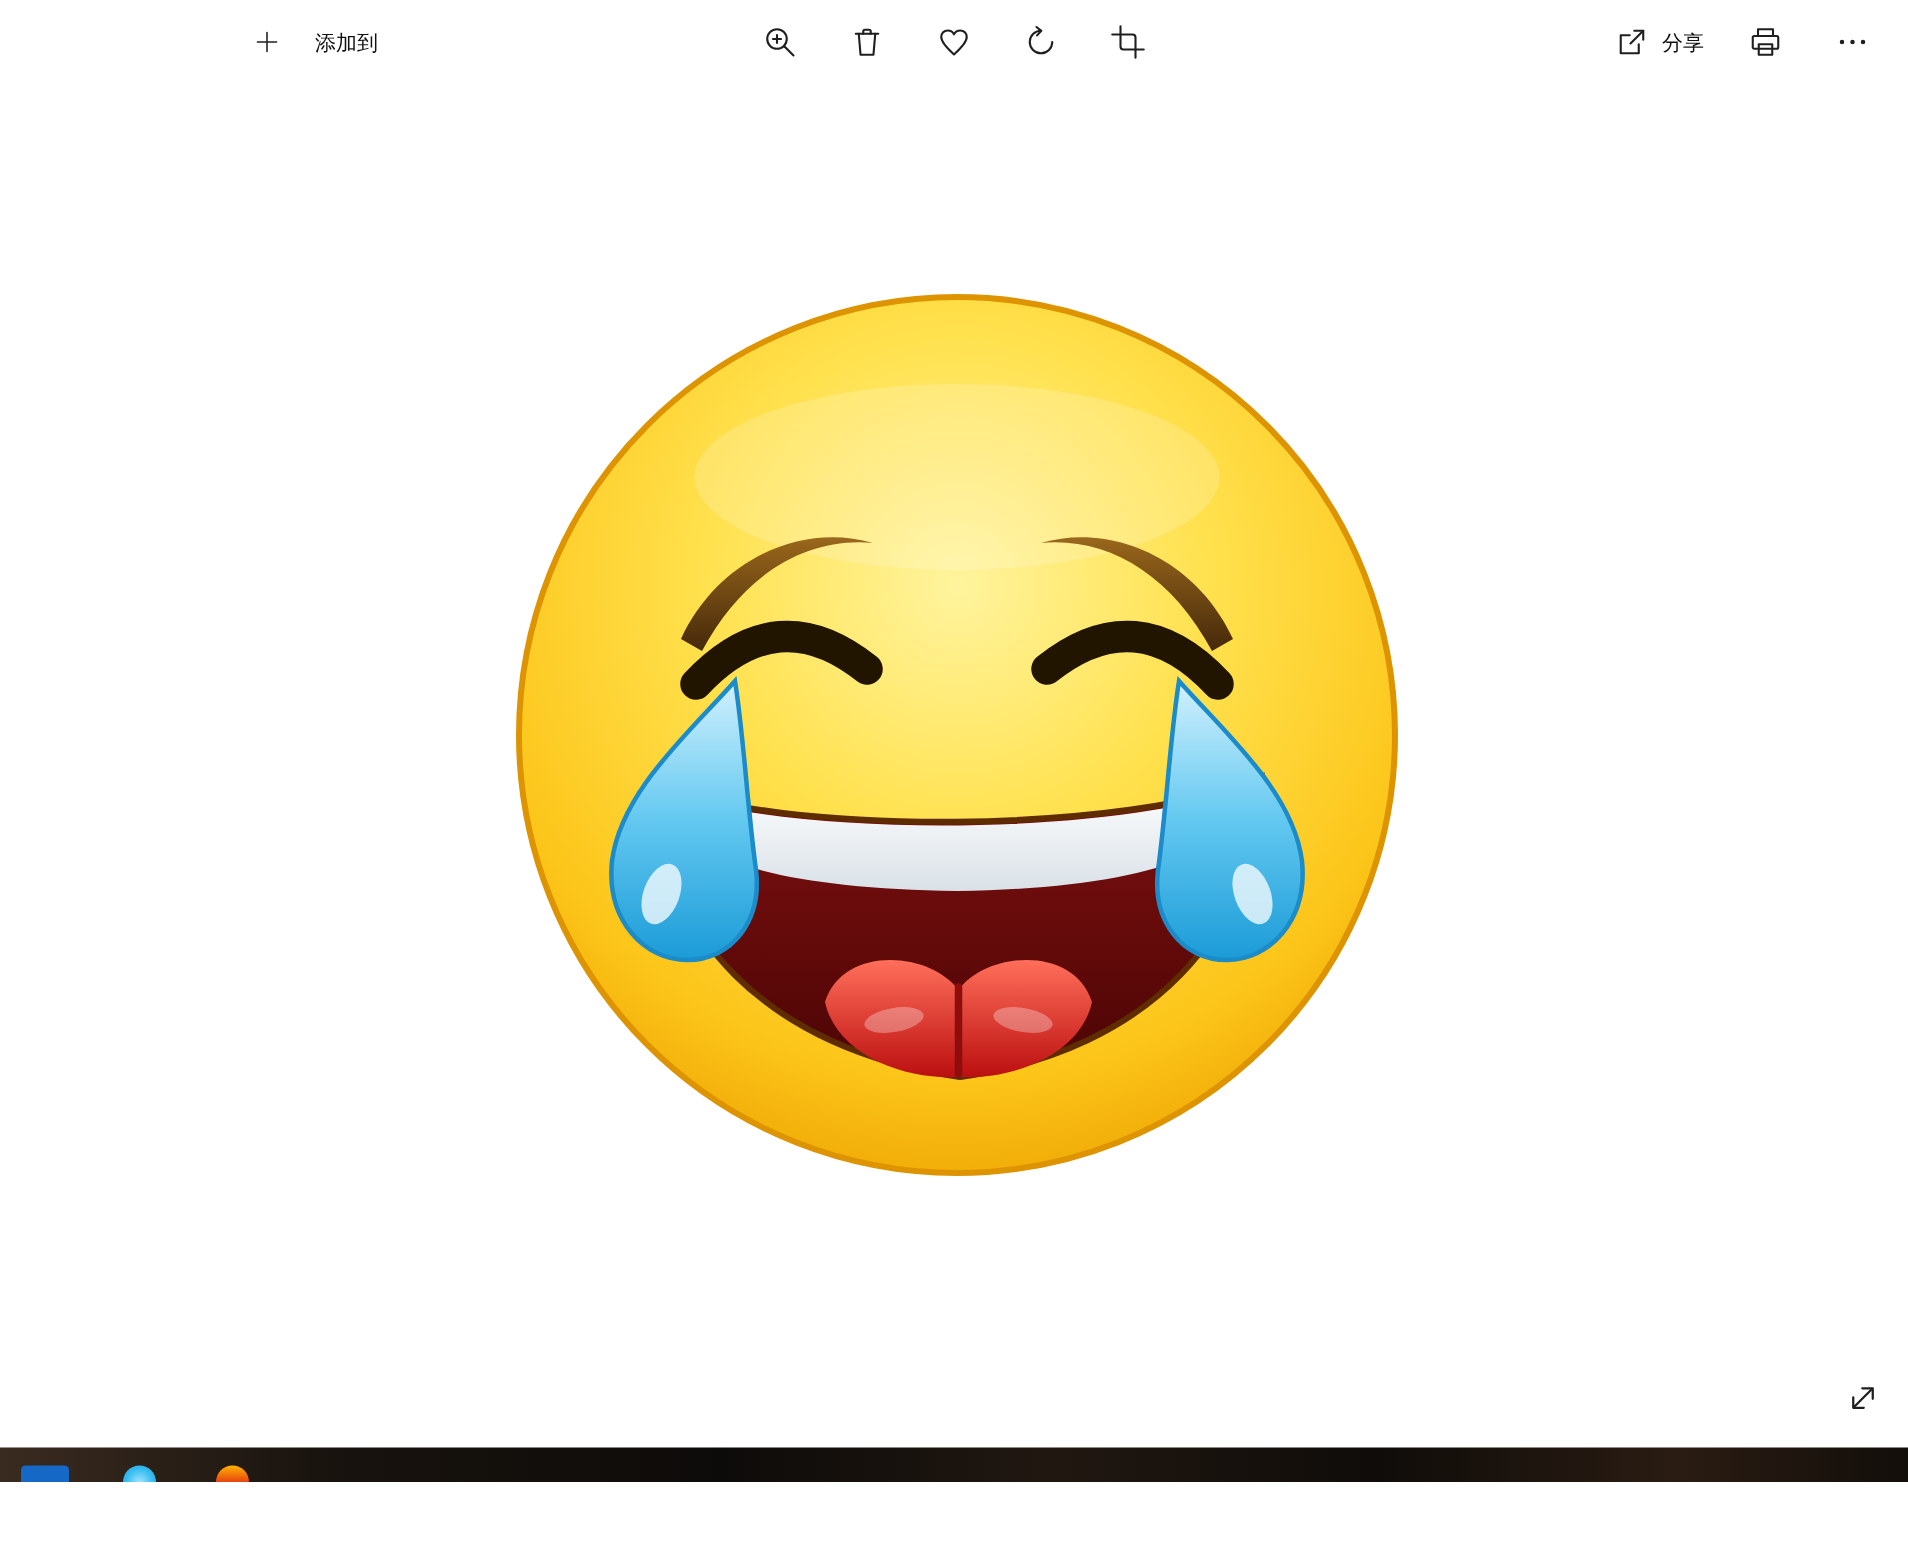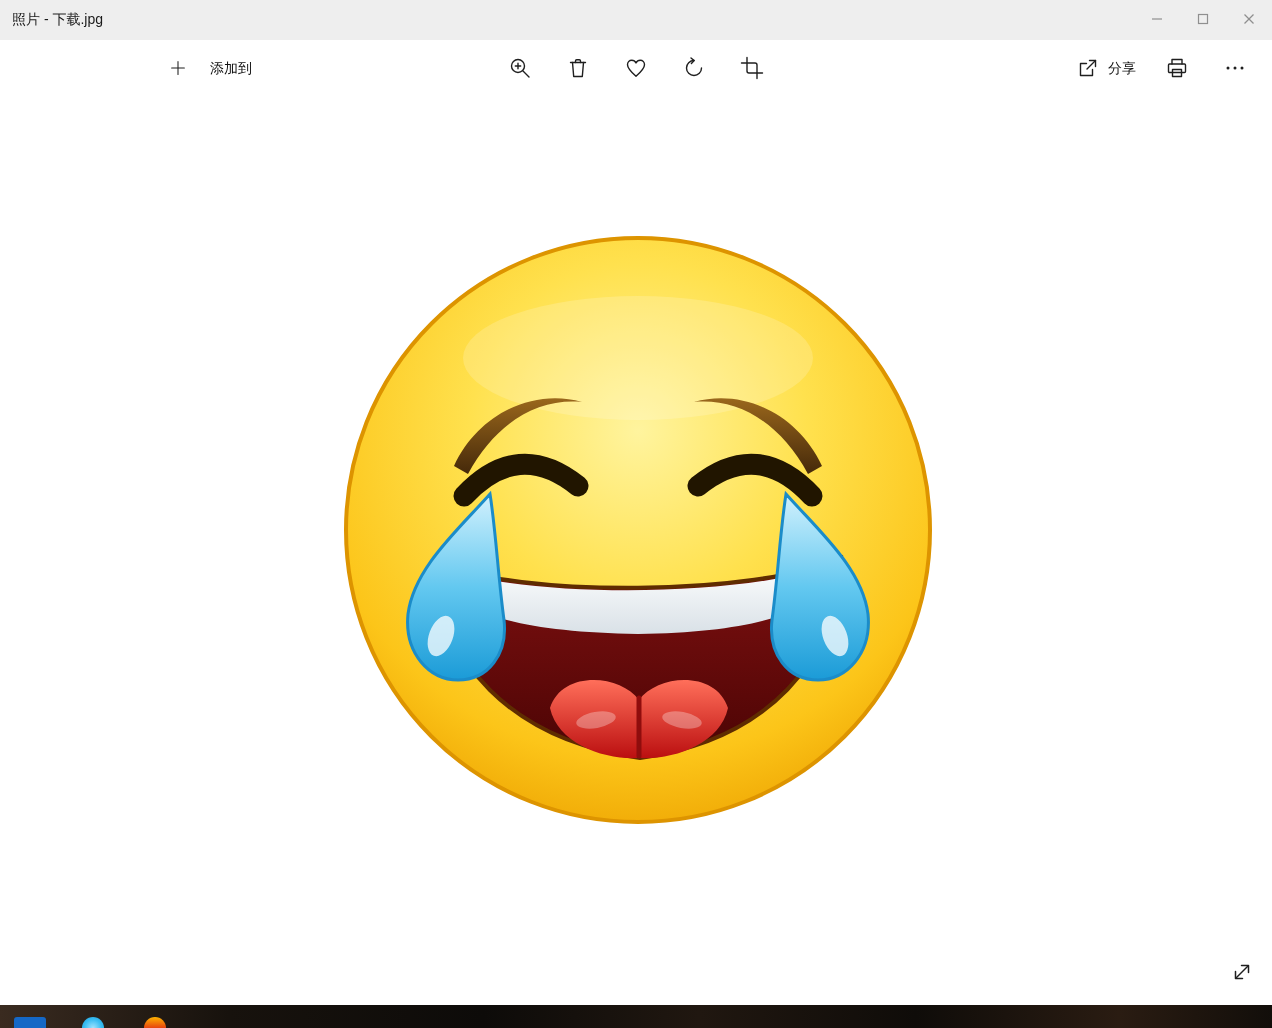--- a/index.html
+++ b/index.html
@@ -46,47 +46,20 @@
   .tb-ic-2 { left:82px; width:22px; height:11px; border-radius:11px 11px 0 0;
              background:radial-gradient(circle at 50% 100%, #9fe3ff 0%, #38bdf2 55%, #1c9cd8 100%); }
   .tb-ic-3 { left:144px; width:22px; height:11px; border-radius:11px 11px 0 0;
              background:linear-gradient(180deg,#ffb300,#e74410); }
 </style>
 </head>
 <body>
 
 <div class="window">
 
-  <div class="titlebar">
-    <span class="title">照片 - 下载.jpg</span>
-    <div class="win-controls">
-      <button class="win-btn">
-        <span>
-          <svg width="12" height="12">
-              <line x1="1" y1="6" x2="11" y2="6"></line>
-            </svg>
-        </span>
-      </button>
-      <button class="win-btn">
-        <span>
-          <svg width="12" height="12">
-              <rect x="1.5" y="1.5" width="9" height="9"></rect>
-            </svg>
-        </span>
-      </button>
-      <button class="win-btn">
-        <span>
-          <svg width="12" height="12">
-              <line x1="1.5" y1="1.5" x2="10.5" y2="10.5"></line>
-              <line x1="10.5" y1="1.5" x2="1.5" y2="10.5"></line>
-            </svg>
-        </span>
-      </button>
-    </div>
-  </div>
 
   <div class="toolbar">
 
     <button class="btn-see-all">
       <span>
         <svg width="18" height="18" viewBox="0 0 24 24">
           <rect x="2.5" y="4.5" width="19" height="15" rx="1"></rect>
           <path d="M4.5 16.5 l5-5 4 4 3-3 3.5 3.5"></path>
           <circle cx="9.5" cy="9" r="1.3" fill="#fff" stroke="none"></circle>
         </svg>

